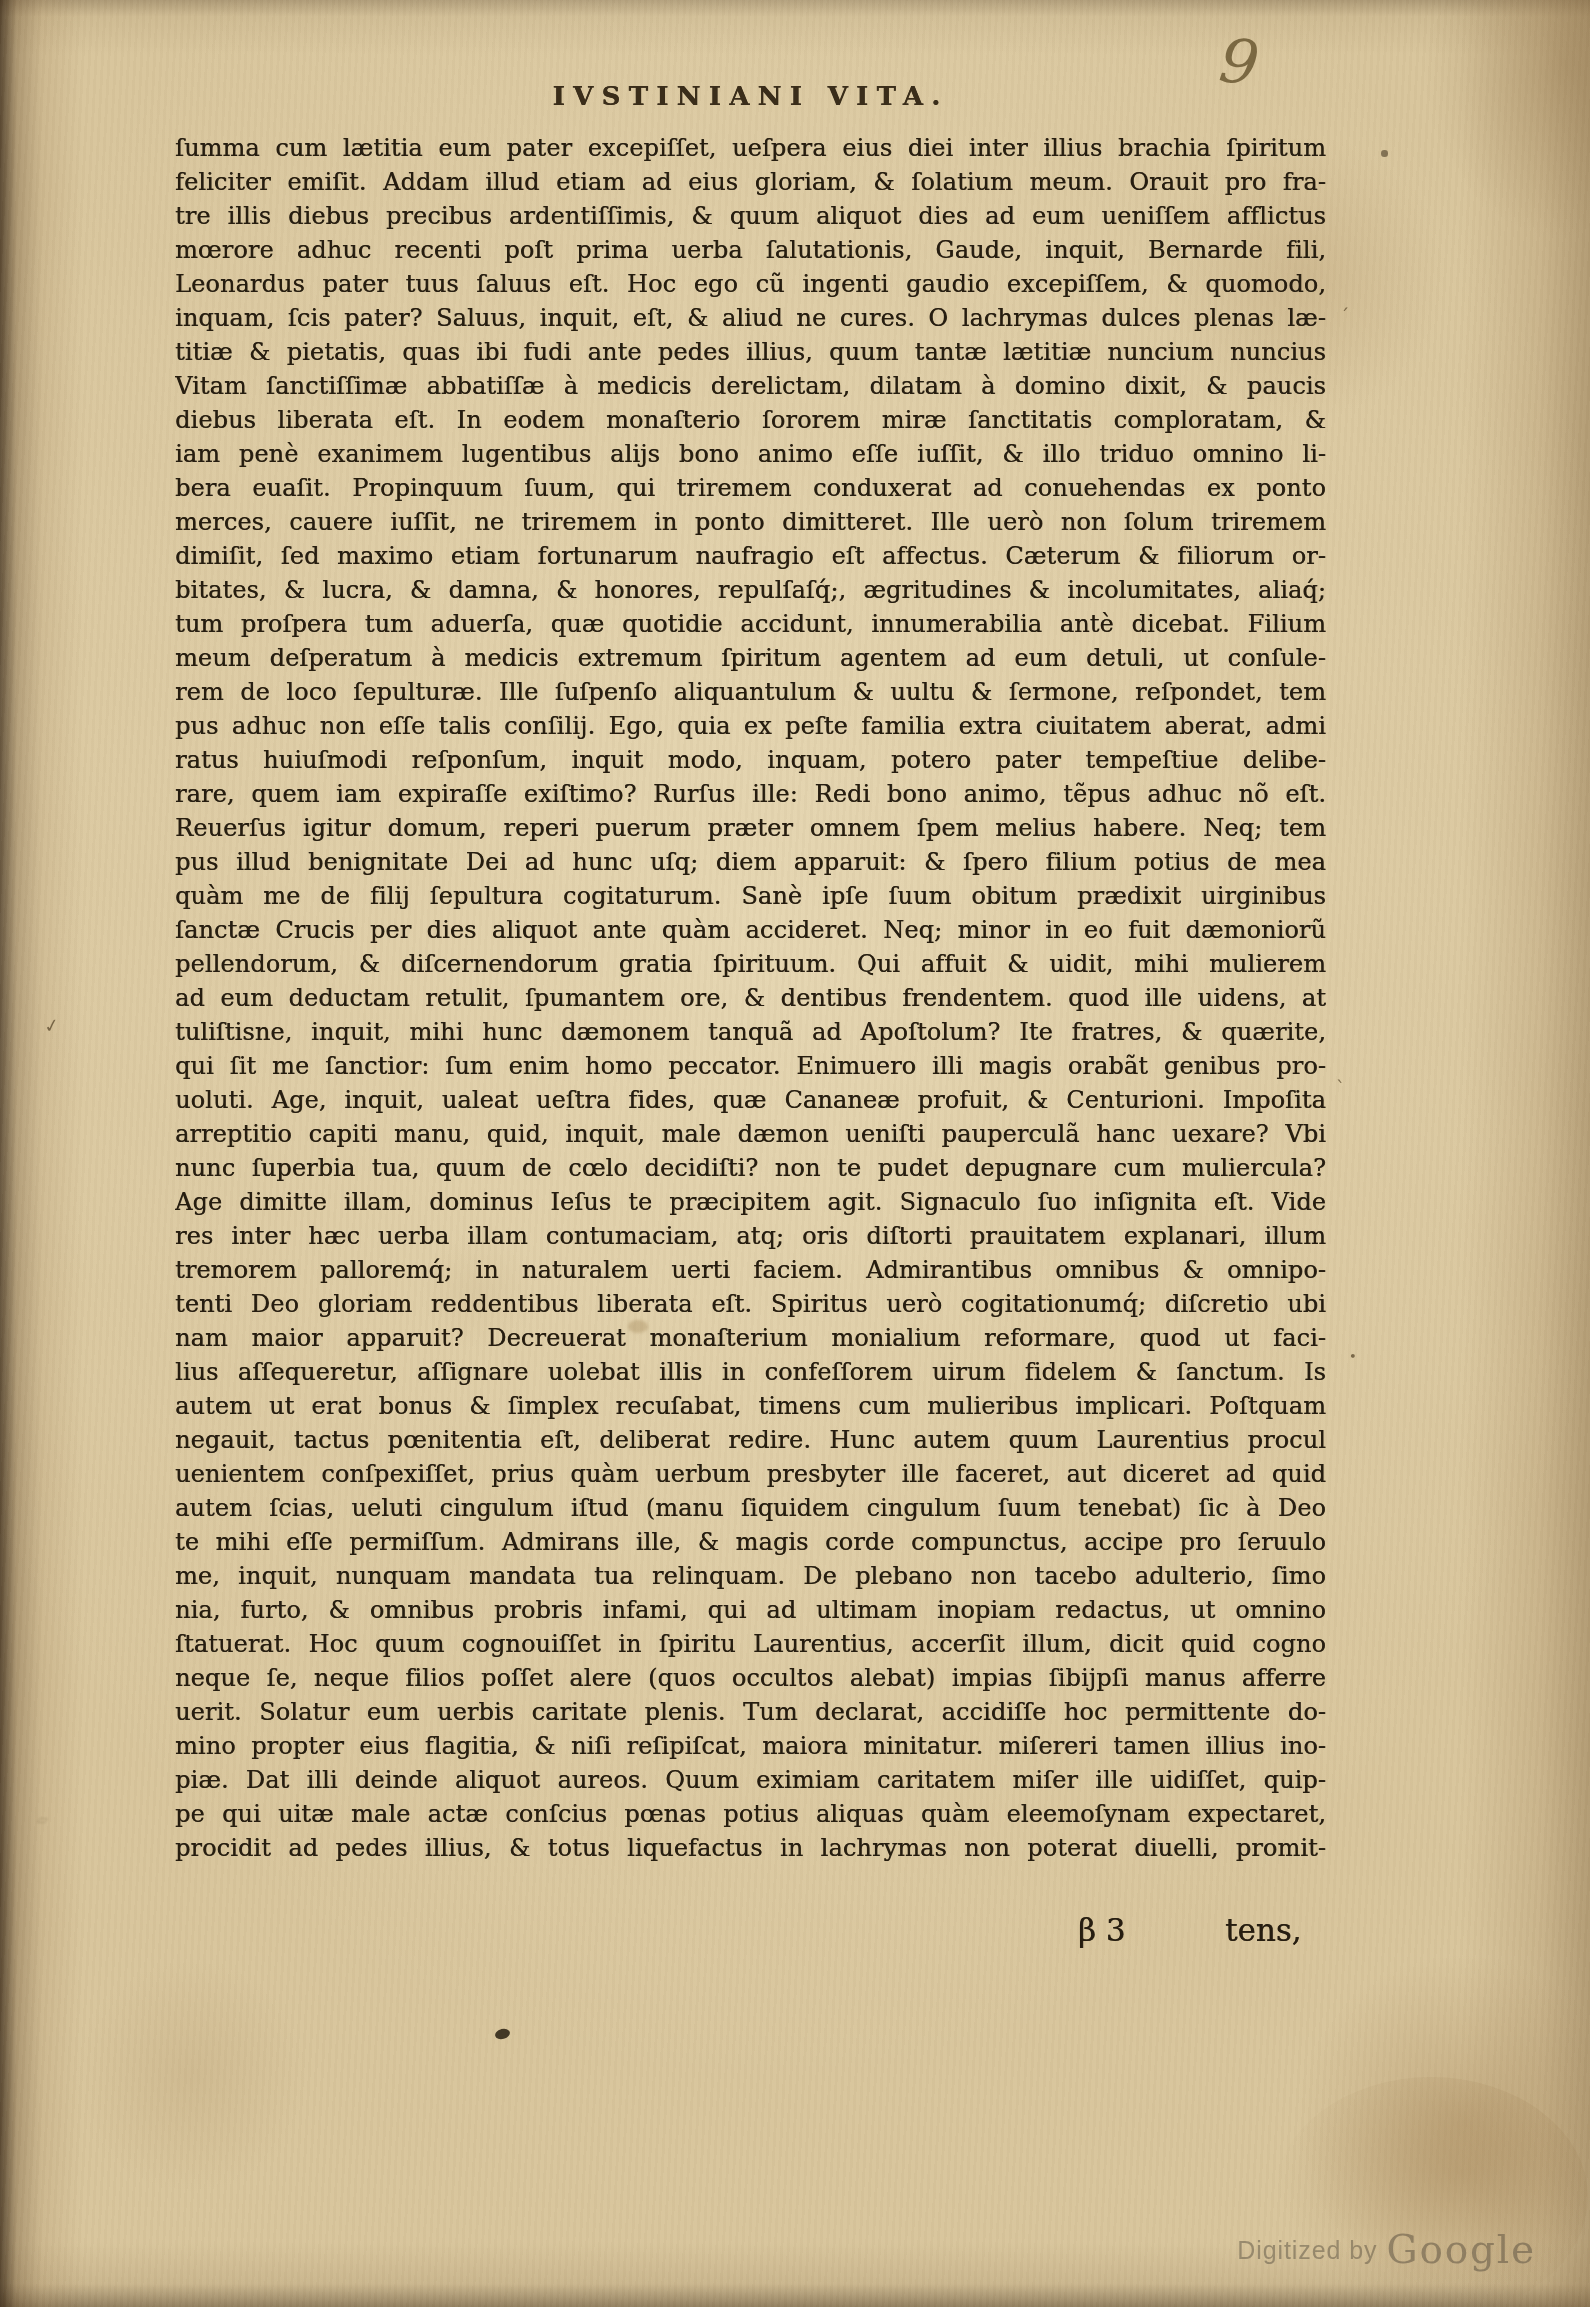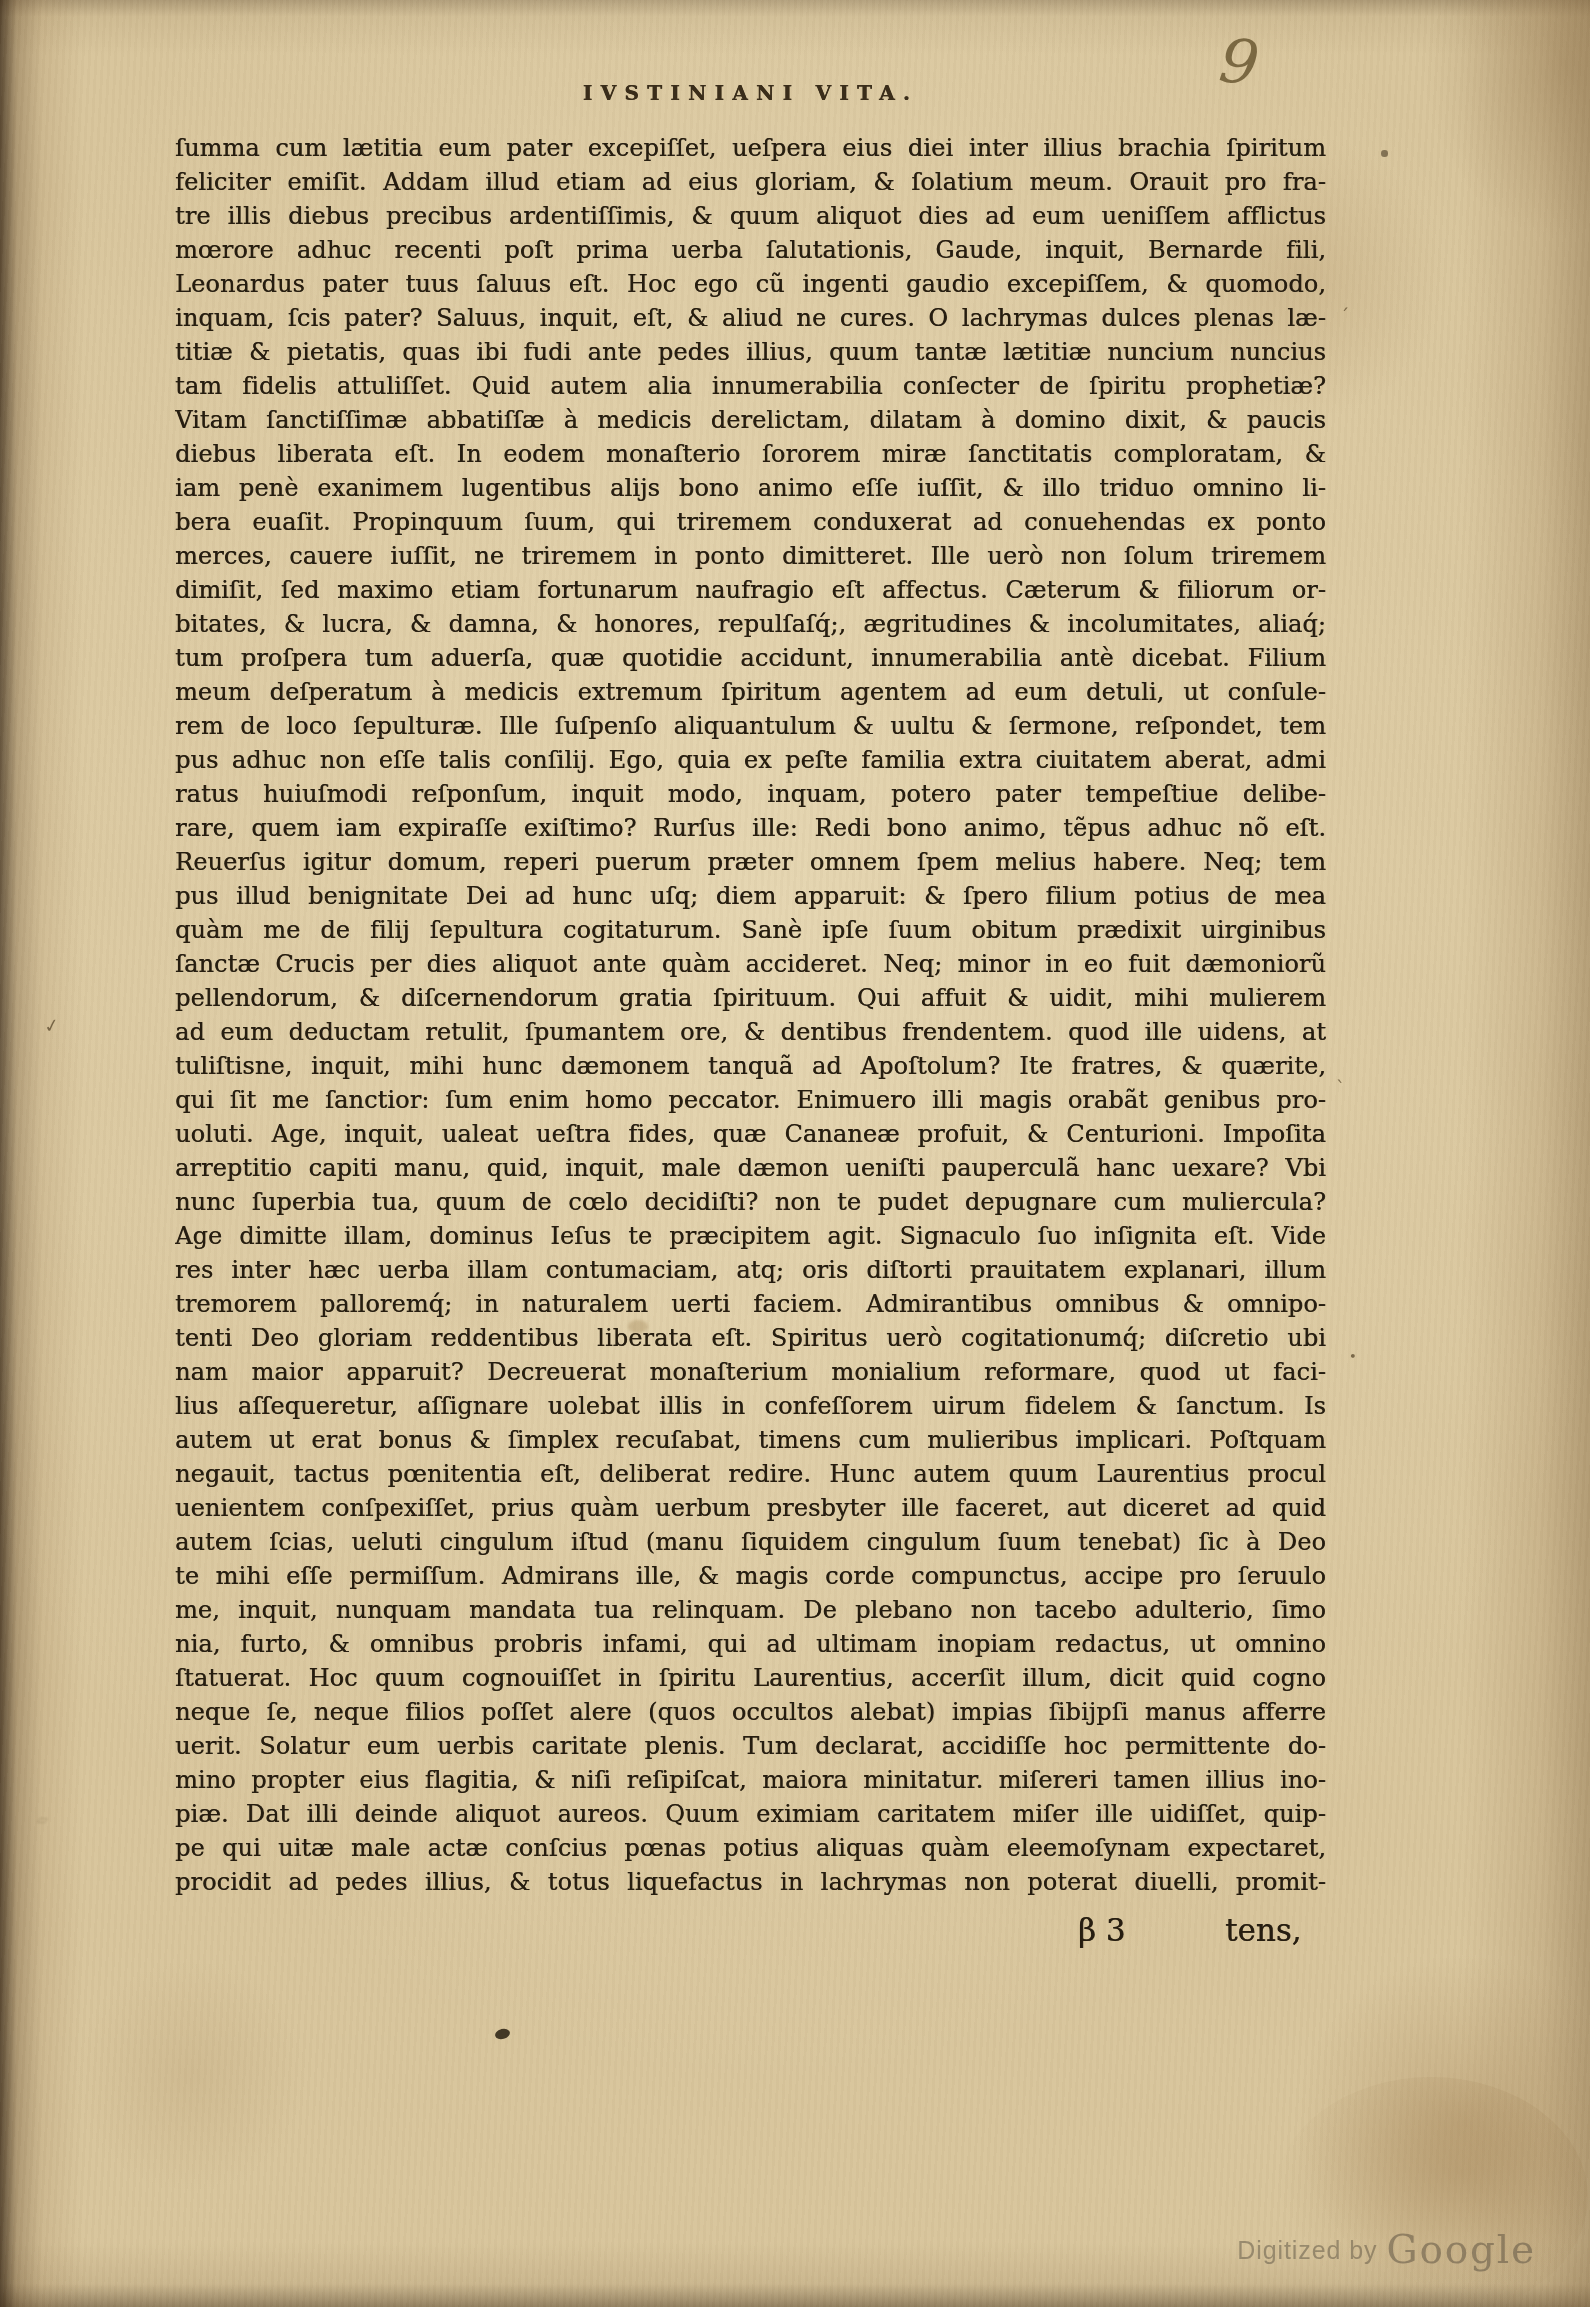--- a/index.html
+++ b/index.html
@@ -19,21 +19,21 @@
     content:"";position:absolute;inset:0;pointer-events:none;
     background:
       radial-gradient(circle 203px at 82% 12%, rgba(168,138,95,0.25), rgba(168,138,95,0) 70%),
       radial-gradient(circle 240px at 92% 92%, rgba(150,115,70,0.30), rgba(150,115,70,0) 70%),
       radial-gradient(circle 166px at 12% 90%, rgba(170,142,100,0.20), rgba(170,142,100,0) 70%),
       radial-gradient(circle 83px  at 30% 56%, rgba(200,180,140,0.25), rgba(200,180,140,0) 70%),
       repeating-linear-gradient(93deg, rgba(120,95,60,0.035) 0 2.8px, rgba(235,220,185,0.035) 2.8px 6.5px);
   }
   .hdr{
     position:absolute;left:175px;top:81px;width:1151px;text-align:center;
-    font-size:20px;font-weight:700;letter-spacing:8.3px;color:#3a2d1a;
+    font-size:26px;font-weight:700;letter-spacing:8.3px;color:#3a2d1a;
     text-shadow:0.4px 0 0 #3a2d1a;
   }
   .pagenum{
     position:absolute;left:1220px;top:26px;font-size:61px;color:#6b5933;
     font-style:italic;transform:rotate(7deg);opacity:0.85;
     font-family:"DejaVu Serif",serif;
   }
   .body-text{
     position:absolute;left:175px;top:131px;width:1151px;
     font-size:24px;line-height:34px;color:#261d10;
@@ -71,21 +71,20 @@
   <div class="pagenum">9</div>
 
   <div class="body-text">
       <div class="ln">ſumma cum lætitia eum pater excepiſſet, ueſpera eius diei inter illius brachia ſpiritum</div>
       <div class="ln">feliciter emiſit. Addam illud etiam ad eius gloriam, &amp; ſolatium meum. Orauit pro fra-</div>
       <div class="ln">tre illis diebus precibus ardentiſſimis, &amp; quum aliquot dies ad eum ueniſſem afflictus</div>
       <div class="ln">mœrore adhuc recenti poſt prima uerba ſalutationis, Gaude, inquit, Bernarde fili,</div>
       <div class="ln">Leonardus pater tuus ſaluus eſt. Hoc ego cũ ingenti gaudio excepiſſem, &amp; quomodo,</div>
       <div class="ln">inquam, ſcis pater? Saluus, inquit, eſt, &amp; aliud ne cures. O lachrymas dulces plenas læ-</div>
       <div class="ln">titiæ &amp; pietatis, quas ibi fudi ante pedes illius, quum tantæ lætitiæ nuncium nuncius</div>
-      <div class="ln">tam fidelis attuliſſet. Quid autem alia innumerabilia conſecter de ſpiritu prophetiæ?</div>
       <div class="ln">Vitam ſanctiſſimæ abbatiſſæ à medicis derelictam, dilatam à domino dixit, &amp; paucis</div>
       <div class="ln">diebus liberata eſt. In eodem monaſterio ſororem miræ ſanctitatis comploratam, &amp;</div>
       <div class="ln">iam penè exanimem lugentibus alijs bono animo eſſe iuſſit, &amp; illo triduo omnino li-</div>
       <div class="ln">bera euaſit. Propinquum ſuum, qui triremem conduxerat ad conuehendas ex ponto</div>
       <div class="ln">merces, cauere iuſſit, ne triremem in ponto dimitteret. Ille uerò non ſolum triremem</div>
       <div class="ln">dimiſit, ſed maximo etiam fortunarum naufragio eſt affectus. Cæterum &amp; filiorum or-</div>
       <div class="ln">bitates, &amp; lucra, &amp; damna, &amp; honores, repulſaſq́;, ægritudines &amp; incolumitates, aliaq́;</div>
       <div class="ln">tum proſpera tum aduerſa, quæ quotidie accidunt, innumerabilia antè dicebat. Filium</div>
       <div class="ln">meum deſperatum à medicis extremum ſpiritum agentem ad eum detuli, ut conſule-</div>
       <div class="ln">rem de loco ſepulturæ. Ille ſuſpenſo aliquantulum &amp; uultu &amp; ſermone, reſpondet, tem</div>

